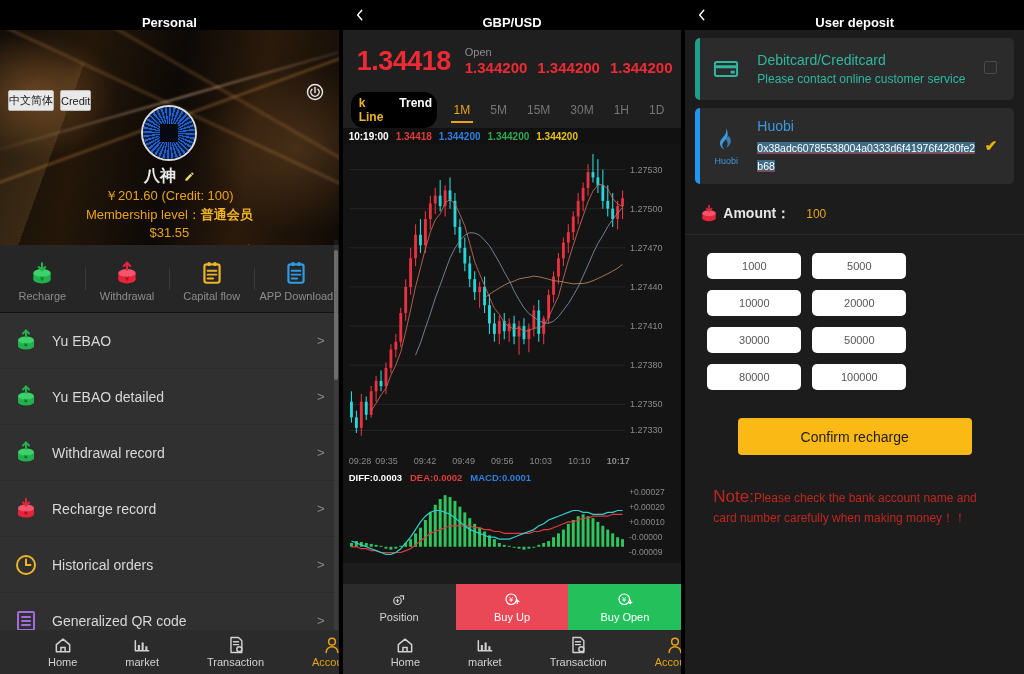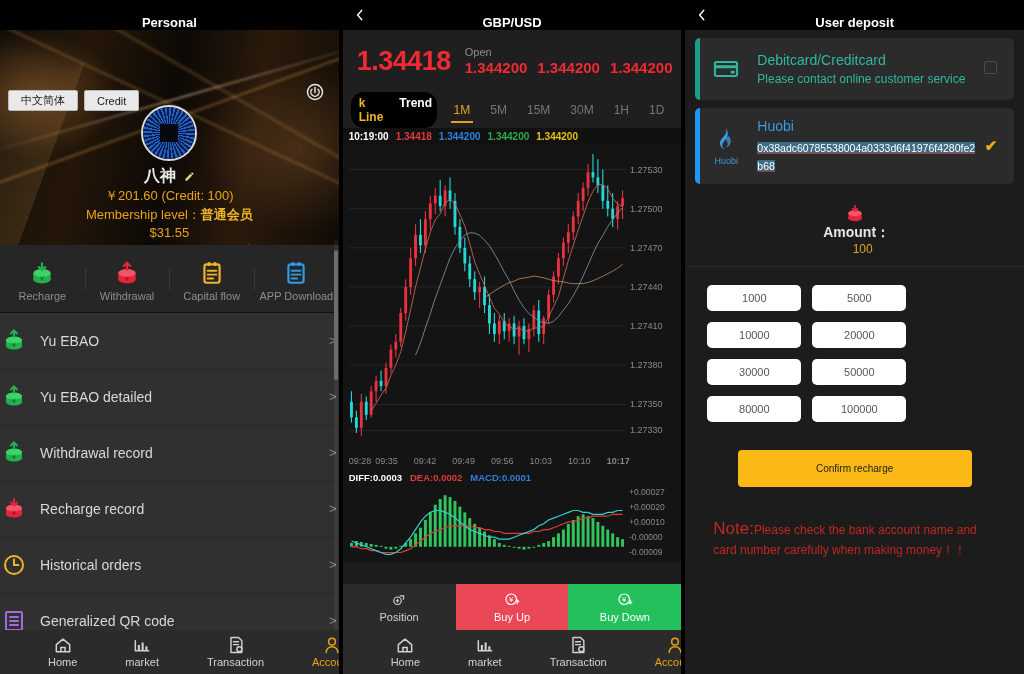--- a/index.html
+++ b/index.html
@@ -45,21 +45,21 @@
       conic-gradient(from 200deg at 25% 15%, rgba(190,140,70,.18), transparent 25%);
   }
   .hero::after{
     content:""; position:absolute; left:-10%; top:30%; width:130%; height:2px;
     background: linear-gradient(90deg, transparent, rgba(230,190,150,.55), transparent);
     transform: rotate(-16deg); filter: blur(1.2px);
   }
   .lang-row { position: absolute; left: 8px; top: 60px; display: flex; gap: 6px; z-index:3;}
   .lang-btn {
     background: #e9e9e9; border: 1px solid #b9b9b9; color: #1a1a1a;
-    font-size: 11px; padding: 2px 12px; border-radius: 2px; cursor: pointer;
+    font-size: 11px; padding: 2px 0; border-radius: 2px; cursor: pointer;
     font-family: "Liberation Sans", sans-serif;
   }
   .power-icon {
     position: absolute; right: 14px; top: 52px; width: 20px; height: 20px;
     color: #e9e9e9; z-index:3; cursor:pointer;
   }
   .avatar-wrap {
     position: absolute; left: 50%; top: 75px; transform: translateX(-50%);
     width: 56px; height: 56px; border-radius: 50%;
     border: 2px solid #dcdcdc; overflow: hidden; z-index:3;
@@ -99,21 +99,21 @@
     flex: 1; text-align: center; color: #8d8d8d; font-size: 11px; cursor: pointer;
     position: relative; padding-top: 4px;
   }
   .quick-item + .quick-item::before{
     content:""; position:absolute; left:0; top:12px; bottom:12px; width:1px; background:#3a3a3a;
   }
   .quick-ico { width: 26px; height: 26px; margin: 0 auto 4px; display:block; }
 
   .menu-list { background: #1c1c1c; }
   .menu-row {
-    height: 56px; display: flex; align-items: center; padding: 0 2px;
+    height: 56px; display: flex; align-items: center; padding: 0 14px;
     border-bottom: 1px solid #2b2b2b; background: #303030; cursor: pointer;
     position: relative;
   }
   .menu-row .m-ico { width: 24px; height: 24px; flex: none; }
   .menu-row .m-label { margin-left: 14px; color: #d8d8d8; font-size: 14px; flex: 1; }
   .menu-row .m-chev { color: #8a8a8a; font-size: 13px; }
 
   .scroll-track{
     position:absolute; right:1px; top:240px; width:4px; height:390px;
     background: rgba(255,255,255,.06); z-index: 6;
@@ -195,36 +195,36 @@
   .pay-sub { font-size: 12px; }
   .pay-addr {
     font-size: 10.5px; color: #fff; background: #3d6c86; display: inline;
     line-height: 1.45; word-break: break-all; text-decoration: underline;
     text-decoration-color: #b4322f; text-decoration-thickness: 1px;
   }
   .pay-check { width: 22px; flex: none; text-align: center; }
   .chk-empty { display: inline-block; width: 13px; height: 13px; border: 1px solid #4a4a4a; border-radius: 2px; }
   .chk-yes { color: #e8b400; font-size: 15px; font-weight: bold; }
 
-  .amount-row { display: flex; align-items: center; padding: 12px 14px 10px; flex-direction: column; }
+  .amount-row { display: flex; align-items: center; padding: 12px 14px 10px; }
   .amount-ico { width: 20px; height: 20px; }
   .amount-label { color: #e6e6e6; font-size: 14px; font-weight: bold; margin-left: 4px; }
   .amount-val { color: #e8a317; font-size: 12px; margin-left: 16px; }
   .amt-divider { height: 1px; background: #2a2a2a; margin: 0 0 10px; }
 
   .chip-grid { display: flex; flex-wrap: wrap; gap: 11px; padding: 8px 22px 0; }
   .chip {
     width: 94px; height: 26px; background: #fff; border-radius: 5px;
     display: flex; align-items: center; justify-content: center;
     color: #555; font-size: 11px; cursor: pointer;
   }
   .confirm-btn {
     margin: 28px auto 0; width: 234px; height: 37px; background: #fbb916; border-radius: 4px;
     display: flex; align-items: center; justify-content: center;
-    color: #1d1d1d; font-size: 10px; cursor: pointer;
+    color: #1d1d1d; font-size: 14px; cursor: pointer;
   }
   .note-box { padding: 30px 28px 0; color: #c0271f; font-size: 12px; line-height: 1.45; }
   .note-big { font-size: 17px; }
 </style>
 </head>
 <body>
 
 <div class="stage">
 
   <div class="panel panel-1">
@@ -720,21 +720,21 @@
               <path d="M19 17v-5M16.8 14.2L19 12l2.2 2.2" stroke-linecap="round"></path>
             </svg></span>
         <span>Buy Up</span>
       </div>
       <div class="trade-btn tb-down">
         <span class="trade-ico"><svg viewBox="0 0 24 24" width="18" height="18" fill="none" stroke="currentColor" stroke-width="1.6">
               <circle cx="11" cy="11" r="7"></circle>
               <text x="11" y="14.5" font-size="9" fill="currentColor" stroke="none" text-anchor="middle" font-family="DejaVu Sans">¥</text>
               <path d="M19 12v5M16.8 14.8L19 17l2.2-2.2" stroke-linecap="round"></path>
             </svg></span>
-        <span>Buy Down</span>
+        <span>Buy Open</span>
       </div>
     </div>
 
     <div class="tabbar">
       <div class="tab-item">
         <span class="tab-ico"><svg viewBox="0 0 24 24" width="20" height="20" fill="none" stroke="currentColor" stroke-width="1.8">
               <path d="M4 11.5L12 5l8 6.5V20H4z" stroke-linejoin="round"></path>
               <path d="M9.5 20v-5h5v5"></path>
             </svg></span>
         <span class="tab-label">Home</span>

